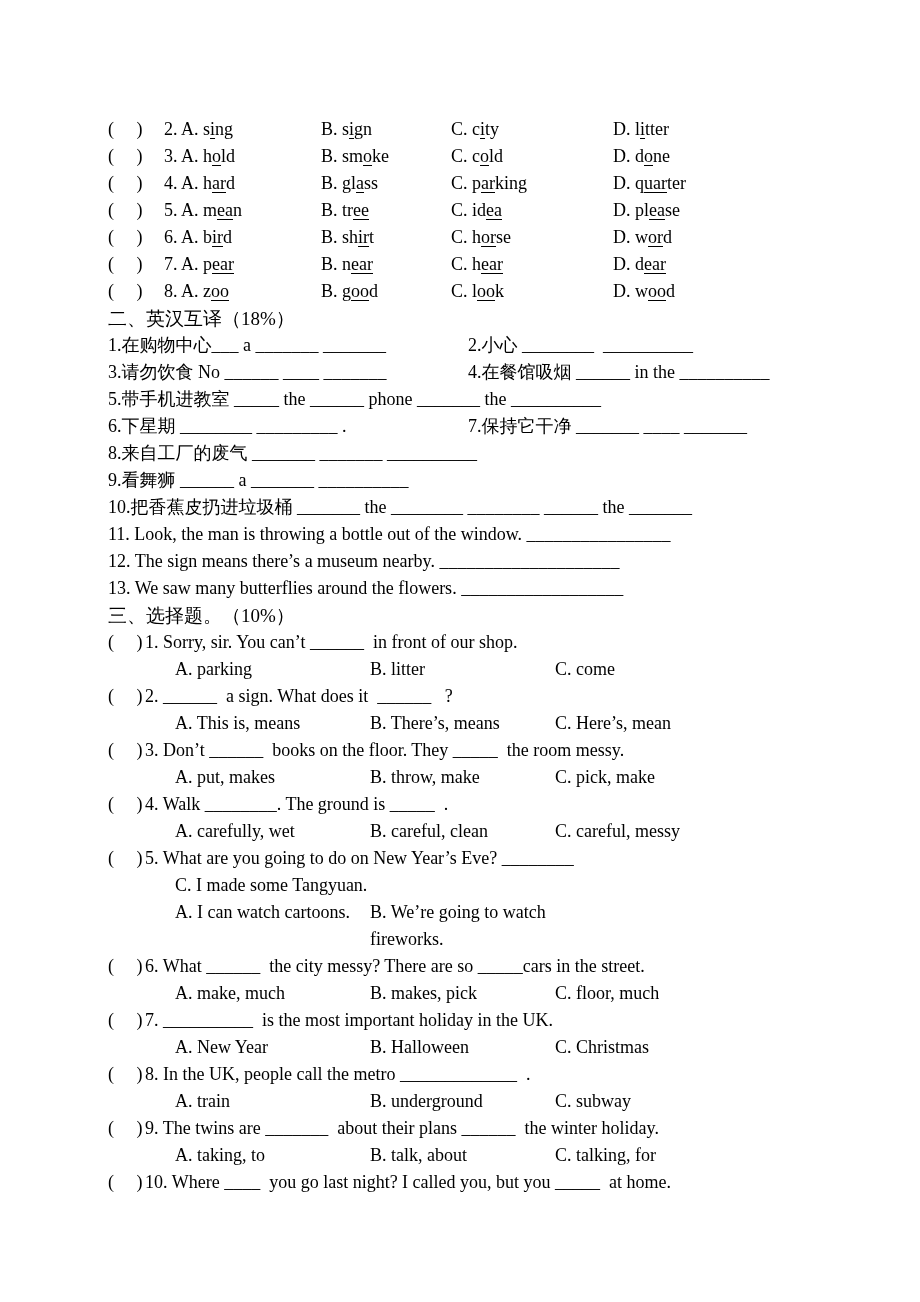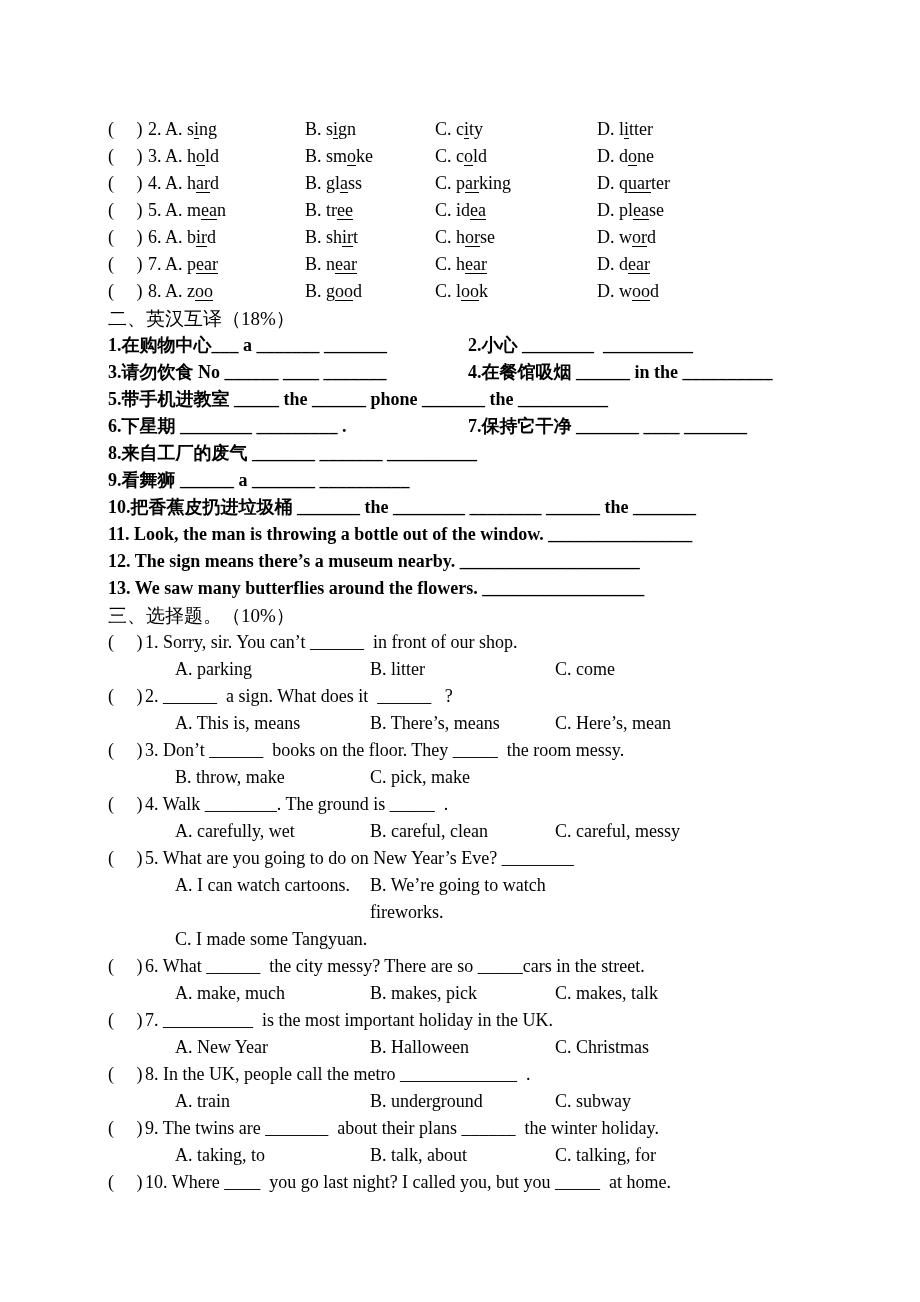--- a/index.html
+++ b/index.html
@@ -9,26 +9,26 @@
     background:#ffffff;
     color:#000000;
     font-family:"Liberation Serif","DejaVu Serif",serif;
     font-size:18px;line-height:27px;
     box-sizing:border-box;
     padding:116px 50px 0 108px;
     overflow:hidden;
   }
   
   .ph-row{display:grid;grid-template-columns:40px 157px 130px 162px auto;white-space:pre;}
-  .ph-cell{overflow:visible;}
+  .ph-cell{overflow:visible;margin-left:16px;}
   .ul{text-decoration:underline;text-underline-offset:3px;}
   
   .section-title{font-weight:normal;font-size:19px;line-height:27px;}
   
-  .tr-line{display:flex;white-space:pre-wrap;font-weight:bold;}
+  .tr-line{display:flex;white-space:pre-wrap;}
   .tr-left.fixed{flex:0 0 360px;}
   .tr-right{flex:1 1 auto;}
   
   .q-stem{display:grid;grid-template-columns:37px auto;white-space:pre-wrap;}
   .q-opts{padding-left:67px;display:grid;grid-template-columns:195px 185px auto;white-space:pre-wrap;}
   .bracket{white-space:pre;}
 </style>
 </head>
 <body>
 
@@ -68,34 +68,34 @@
         <div class="q">
           <div class="q-stem"><span class="bracket">(     )</span><span class="stem-text">1. Sorry, sir. You can’t ______  in front of our shop.</span></div>
           <div class="q-opts"><span class="opt">A. parking</span><span class="opt">B. litter</span><span class="opt">C. come</span></div>
         </div>
         <div class="q">
           <div class="q-stem"><span class="bracket">(     )</span><span class="stem-text">2. ______  a sign. What does it  ______   ?</span></div>
           <div class="q-opts"><span class="opt">A. This is, means</span><span class="opt">B. There’s, means</span><span class="opt">C. Here’s, mean</span></div>
         </div>
         <div class="q">
           <div class="q-stem"><span class="bracket">(     )</span><span class="stem-text">3. Don’t ______  books on the floor. They _____  the room messy.</span></div>
-          <div class="q-opts"><span class="opt">B. throw, make</span><span class="opt">C. pick, make</span></div>
+          <div class="q-opts"><span class="opt">A. put, makes</span><span class="opt">B. throw, make</span><span class="opt">C. pick, make</span></div>
         </div>
         <div class="q">
           <div class="q-stem"><span class="bracket">(     )</span><span class="stem-text">4. Walk ________. The ground is _____  .</span></div>
           <div class="q-opts"><span class="opt">A. carefully, wet</span><span class="opt">B. careful, clean</span><span class="opt">C. careful, messy</span></div>
         </div>
         <div class="q">
           <div class="q-stem"><span class="bracket">(     )</span><span class="stem-text">5. What are you going to do on New Year’s Eve? ________</span></div>
+          <div class="q-opts"><span class="opt">C. I made some Tangyuan.</span></div>
           <div class="q-opts"><span class="opt">A. I can watch cartoons.</span><span class="opt">B. We’re going to watch fireworks.</span></div>
-          <div class="q-opts"><span class="opt">C. I made some Tangyuan.</span></div>
         </div>
         <div class="q">
           <div class="q-stem"><span class="bracket">(     )</span><span class="stem-text">6. What ______  the city messy? There are so _____cars in the street.</span></div>
-          <div class="q-opts"><span class="opt">A. make, much</span><span class="opt">B. makes, pick</span><span class="opt">C. makes, talk</span></div>
+          <div class="q-opts"><span class="opt">A. make, much</span><span class="opt">B. makes, pick</span><span class="opt">C. floor, much</span></div>
         </div>
         <div class="q">
           <div class="q-stem"><span class="bracket">(     )</span><span class="stem-text">7. __________  is the most important holiday in the UK.</span></div>
           <div class="q-opts"><span class="opt">A. New Year</span><span class="opt">B. Halloween</span><span class="opt">C. Christmas</span></div>
         </div>
         <div class="q">
           <div class="q-stem"><span class="bracket">(     )</span><span class="stem-text">8. In the UK, people call the metro _____________  .</span></div>
           <div class="q-opts"><span class="opt">A. train</span><span class="opt">B. underground</span><span class="opt">C. subway</span></div>
         </div>
         <div class="q">

